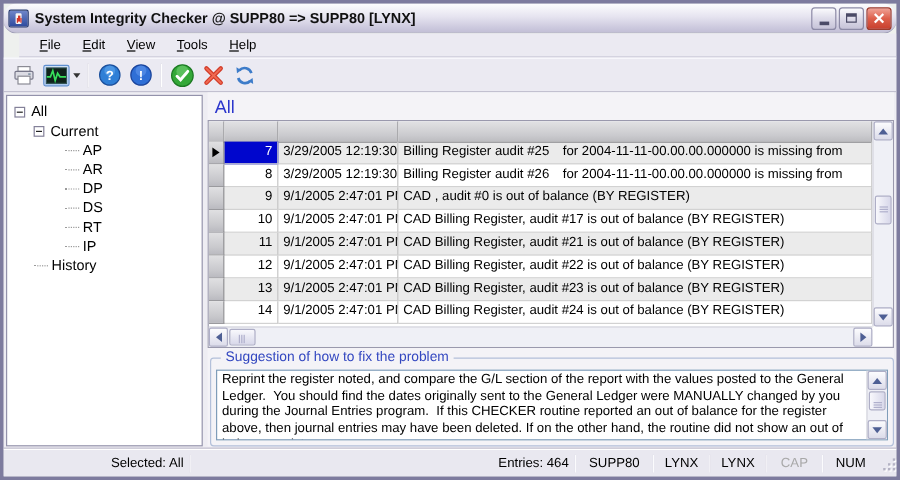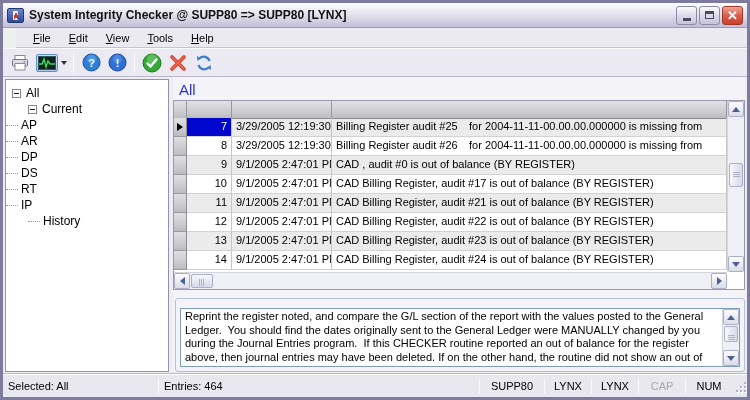--- a/index.html
+++ b/index.html
@@ -6,21 +6,21 @@
   html,body { width:750px; height:400px; font-family:"Liberation Sans", sans-serif; }
   .window {
     position:relative; width:750px; height:400px;
     border:3px solid #7d7b9e; background:#eef0ee; overflow:hidden;
   }
   
   .titlebar {
     position:absolute; left:0; top:0; right:0; height:25px;
     background:linear-gradient(#fdfdfe, #e6e4f0 45%, #cbc8dd 85%, #c2bfd6);
     border-bottom:1px solid #9d9bb5;
-    display:flex; align-items:center; padding:0 4px;
+    display:flex; align-items:center; padding:0 4px;border-radius:11px;
   }
   .app-icon { width:17px; height:15px; position:relative; margin-right:5px;
     background:linear-gradient(#6f86c9,#2d4a9e); border:1px solid #24386e; border-radius:2px; }
   .app-icon::before { content:""; position:absolute; left:5px; top:2px; width:5px; height:9px; background:#f5f5f5; border-radius:1px; }
   .app-icon::after { content:""; position:absolute; left:6.5px; top:4px; width:2px; height:5px; background:#d2362a; box-shadow:-1.5px 1.5px 0 -0.5px #d2362a, 1.5px 1.5px 0 -0.5px #d2362a; }
   .title-text { font-size:12px; font-weight:bold; color:#111; flex:1; white-space:nowrap; overflow:hidden; }
   .winbtn { width:21px; height:19px; margin-left:2px; border:1px solid #8c8aa6; border-radius:3px;
     background:linear-gradient(#fbfbfd,#dddbe9 50%,#c6c3d8); display:flex; align-items:center; justify-content:center;
     font-size:11px; color:#3a3a50; font-weight:bold; }
   .winbtn.close { background:linear-gradient(#f0a296,#dd5f4b 50%,#c8402e); border-color:#9d3a2c; color:#fff; }
@@ -49,21 +49,21 @@
   .caret-down { width:0; height:0; border-left:3px solid transparent; border-right:3px solid transparent; border-top:4px solid #333; margin-left:3px; }
   
   .content { position:absolute; left:0; top:74px; right:0; bottom:23px; background:#eeedf3; }
   .tree-panel {
     position:absolute; left:2px; top:2px; bottom:2px; width:164px;
     background:#fff; border:1px solid #9392ab; overflow:hidden; padding-top:5px; font-size:12px; color:#000;
   }
   .tree-row { height:16px; display:flex; align-items:center; white-space:nowrap; cursor:default; }
   .tree-row.lvl0 { padding-left:6px; }
   .tree-row.lvl1 { padding-left:22px; }
-  .tree-row.lvl2 { }
+  .tree-row.lvl2 { padding-left:48px; }
   .expand-box { width:9px; height:9px; border:1px solid #848199; background:#fff; position:relative; margin-right:5px; flex:none; }
   .expand-box::after { content:""; position:absolute; left:1px; top:3px; width:5px; height:1px; background:#222; }
   .tree-dots { width:12px; border-top:1px dotted #9a9a9a; margin-right:3px; flex:none; }
   
   .right-panel { position:absolute; left:170px; top:0; right:2px; bottom:2px; background:#f4f3f7; }
   .panel-header { height:23px; padding:4px 0 0 6px; font-size:15px; color:#2b35cc; }
   
   .grid { position:absolute; left:0; top:23px; right:0; height:190px; background:#fff; border:1px solid #9a99ad; }
   .grid-inner { position:absolute; left:0; top:0; right:17px; bottom:17px; overflow:hidden; }
   .grid-hdr { display:flex; height:17px; }
@@ -98,21 +98,21 @@
   .groupbox-label { position:absolute; left:8px; top:-7px; background:#f4f3f7; padding:0 4px; font-size:11.5px; color:#3347c0; }
   .suggestion-box { position:absolute; left:4px; right:4px; top:9px; bottom:4px; background:#fff; border:1px solid #7f9db9; }
   .suggestion-text { position:absolute; left:0; right:17px; top:0; bottom:0; padding:1px 4px; font-size:11px; line-height:13.5px; color:#000; overflow:hidden; white-space:pre-wrap; }
   .sugg-vscroll { position:absolute; right:0; top:0; bottom:0; width:17px; background:#eff0f6; border-left:1px solid #d4d4dd; }
   
   .statusbar {
     position:absolute; left:0; right:0; bottom:0; height:23px;
     background:#e9e8f0; border-top:1px solid #fff; box-shadow:0 -1px 0 #b9b7c9;
     display:flex; align-items:center; font-size:11px; color:#000;
   }
-  .sb-pane { padding:0 5px; white-space:nowrap; overflow:hidden; }
+  .sb-pane { padding:0 5px; white-space:nowrap; overflow:hidden;text-align:right; }
   .sb-sep { width:1px; height:15px; background:#c2c0d0; border-right:1px solid #fbfbfd; flex:none; }
   .sb-selected { width:155px; flex:none; }
   .sb-entries { flex:1; }
   .sb-right { width:64px; text-align:center; flex:none; }
   .sb-right.narrow { width:46px; }
   .sb-right.disabled { color:#a8a8a8; }
   .grip { width:12px; height:12px; position:relative; margin:0 1px 0 2px; flex:none; }
   .grip i { position:absolute; width:2px; height:2px; background:#b4b2c4; box-shadow:1px 1px 0 #fff; }
 </style>
 </head>
@@ -316,20 +316,21 @@
               <span class="tri-left"></span>
             </div>
           <div class="hthumb" style="left:17px;"></div>
           <div class="sbtn" style="right:0; top:0;">
               <span class="tri-right"></span>
             </div>
         </div>
       </div>
 
       <div class="groupbox">
+        <div class="groupbox-label">Suggestion of how to fix the problem</div>
         <div class="suggestion-box">
           <div class="suggestion-text">Reprint the register noted, and compare the G/L section of the report with the values posted to the General Ledger.  You should find the dates originally sent to the General Ledger were MANUALLY changed by you during the Journal Entries program.  If this CHECKER routine reported an out of balance for the register above, then journal entries may have been deleted. If on the other hand, the routine did not show an out of balance register</div>
           <div class="sugg-vscroll">
             <div class="sbtn" style="top:0; left:0;">
                 <span class="tri-up"></span>
               </div>
             <div class="vthumb" style="top:17px; height:16px;"></div>
             <div class="sbtn" style="bottom:0; left:0;">
                 <span class="tri-down"></span>
               </div>

